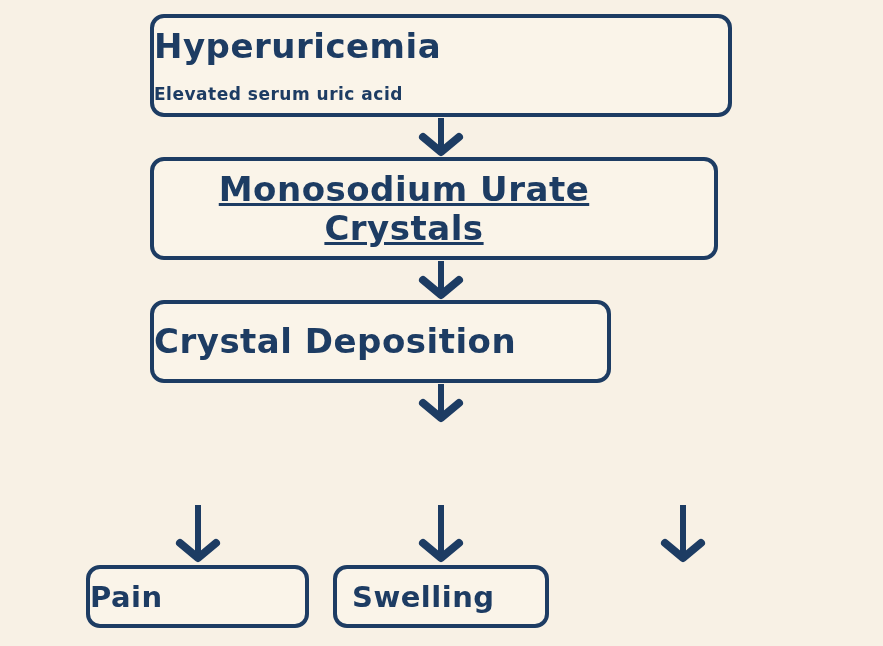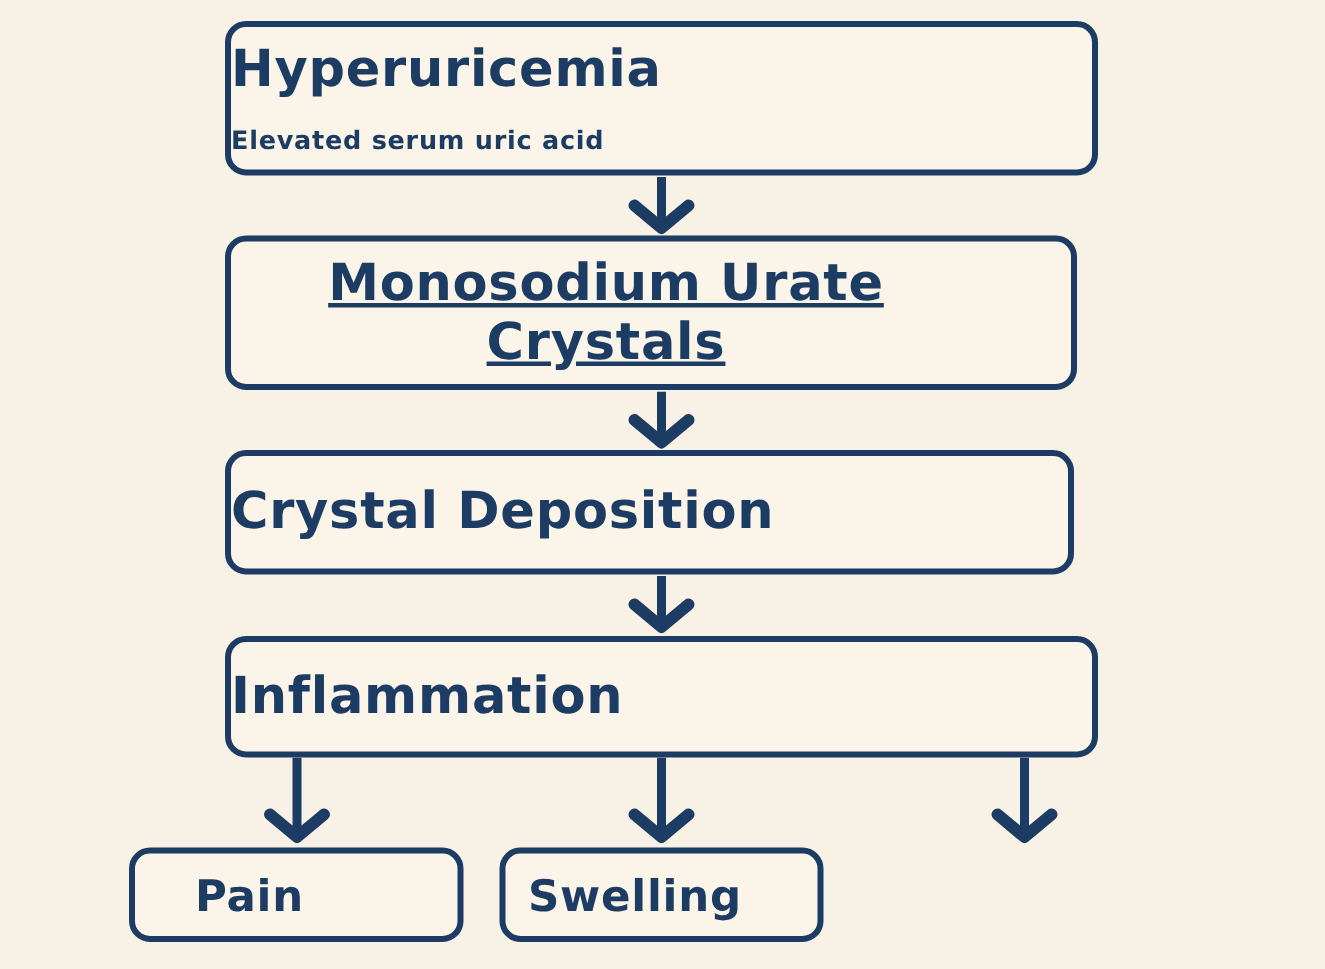--- a/index.html
+++ b/index.html
@@ -46,23 +46,23 @@
   }
   .leaf-label{
     font-weight:bold;
     font-size:29px;
     letter-spacing:0.5px;
   }
   .narrow .node-title{max-width:500px;}
   
   #node-hyperuricemia{left:150px;top:14px;width:582px;height:103px;}
   #node-msu          {left:150px;top:157px;width:568px;height:103px;text-decoration:underline;}
-  #node-deposition   {left:150px;top:300px;width:566px;height:83px;}
+  #node-deposition   {left:150px;top:300px;width:461px;height:83px;}
   #node-inflammation {left:150px;top:424px;width:582px;height:81px;}
-  #node-pain         {left:86px; top:565px;width:223px;height:63px;padding-left:40px;}
+  #node-pain         {left:86px; top:565px;width:223px;height:63px;}
   #node-swelling     {left:333px;top:565px;width:216px;height:63px;padding-left:15px;}
   #node-erythema     {left:573px;top:565px;width:220px;height:63px;}
   .arrow{position:absolute;}
   #arrow-1{left:417px;top:118px;}
   #arrow-2{left:417px;top:261px;}
   #arrow-3{left:417px;top:384px;}
   #arrow-4{left:174px;top:505px;}
   #arrow-5{left:417px;top:505px;}
   #arrow-6{left:659px;top:505px;}
   .arrow svg{display:block;}
@@ -80,23 +80,20 @@
   </div>
 
   <div class="node narrow" id="node-msu">
     <div class="node-title">Monosodium Urate Crystals</div>
   </div>
 
   <div class="node" id="node-deposition">
     <div class="node-title">Crystal Deposition</div>
   </div>
 
-  <div class="node" id="node-inflammation">
-    <div class="node-title">Inflammation</div>
-  </div>
 
   <div class="node" id="node-pain">
     <div class="leaf-label">Pain</div>
   </div>
 
   <div class="node" id="node-swelling">
     <div class="leaf-label">Swelling</div>
   </div>
 
 

